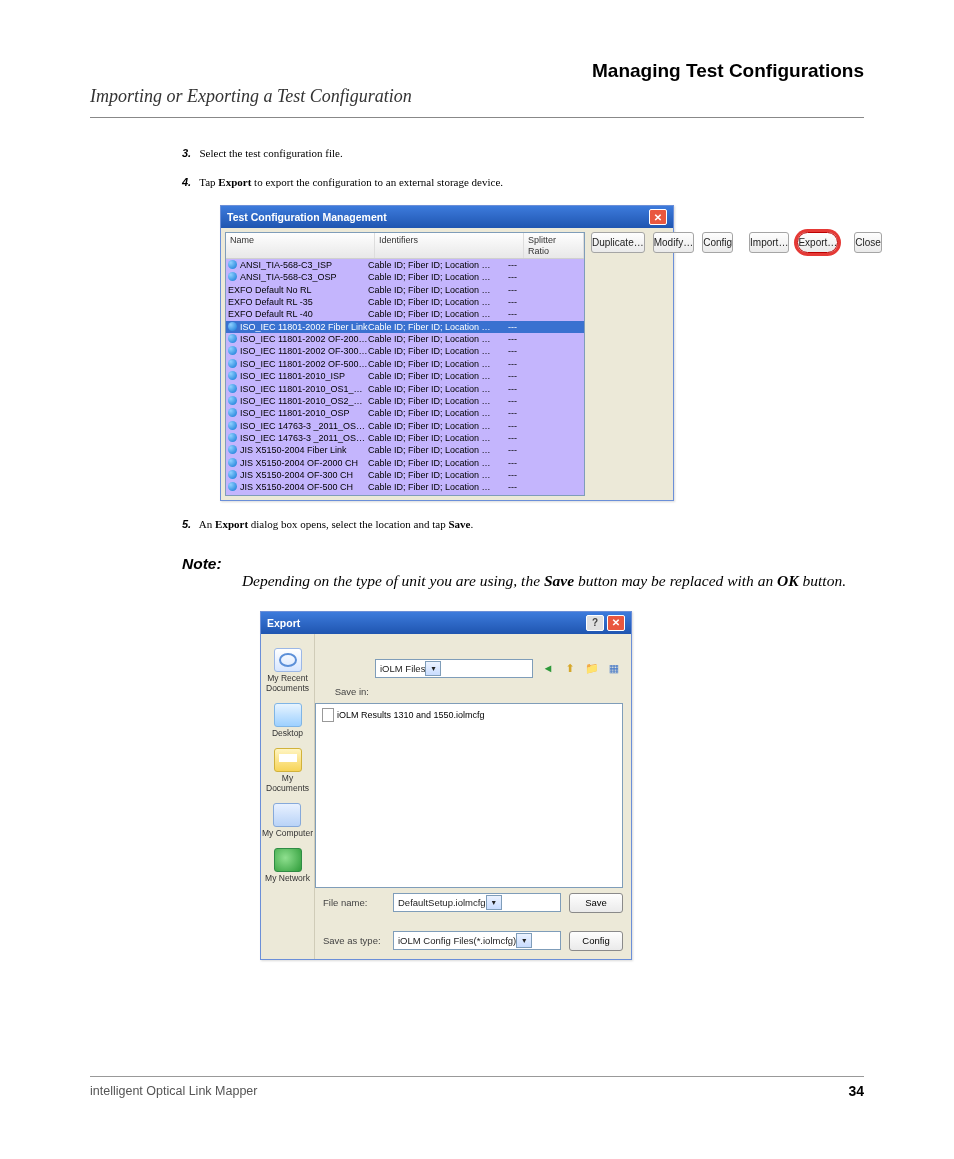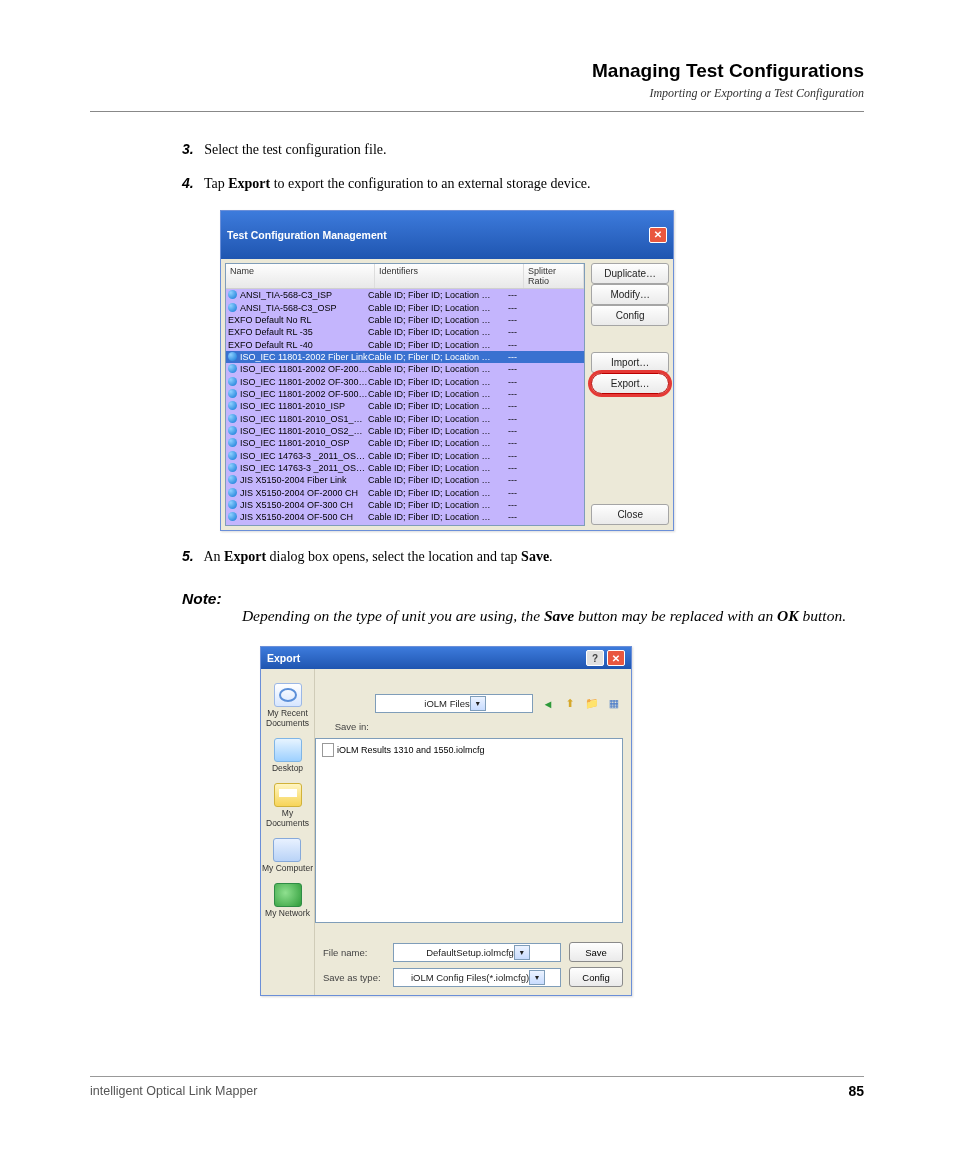--- a/index.html
+++ b/index.html
@@ -25,37 +25,36 @@
   }
   .chap-title{
     font-family:"Segoe UI","Helvetica Neue",Arial,sans-serif;
     font-weight:700;
     font-size:19px;
     text-align:right;
     margin:0 0 4px 0;
   }
   .chap-sub{
     font-style:italic;
-    font-size:12px;
-    text-align:right;
+    font-size:18px;
     color:#333;
     margin:0 0 10px 0;
   }
   hr.rule{
     border:none;
     border-top:1px solid #888;
     margin:0 0 26px 0;
   }
   ol.steps{
     list-style:none;
     padding:0;
     margin:0 0 14px 92px;
   }
   ol.steps li{
-    font-size:14px;
+    font-size:11px;
     line-height:1.7;
     margin-bottom:10px;
     text-indent:-34px;
     padding-left:34px;
   }
   .step-num{
     font-family:"Segoe UI","Helvetica Neue",Arial,sans-serif;
     font-weight:700;
     font-style:italic;
   }
@@ -79,21 +78,21 @@
     font-family:"Tahoma","Segoe UI",Arial,sans-serif;
     font-size:10px;
     border:1px solid #6b8fd8;
     background:#ece9d8;
     width:452px;
     box-shadow:1px 1px 2px rgba(0,0,0,.15);
   }
   .dlg-title{
     background:linear-gradient(#3d7bdc,#1f55b0);
     color:#fff;font-weight:700;
-    padding:16px 6px;
+    padding:3px 6px;
     display:flex;justify-content:space-between;align-items:center;
     font-size:10.5px;
   }
   .dlg-close{
     width:16px;height:14px;background:#e9573f;color:#fff;
     display:flex;align-items:center;justify-content:center;
     border:1px solid #fff;border-radius:2px;font-weight:700;font-size:10px;
   }
   .dlg-body{display:flex;align-items:flex-start;padding:4px;}
   .grid{
@@ -112,21 +111,21 @@
   .gr{display:flex;padding:1px 0;white-space:nowrap;}
   .gr.sel{background:var(--sel-blue);color:#fff;}
   .gc.name{flex:0 0 140px;padding-left:2px;overflow:hidden;text-overflow:ellipsis;}
   .gc.id{flex:0 0 140px;overflow:hidden;text-overflow:ellipsis;}
   .gc.sp{flex:1;}
   .globe{
     width:9px;height:9px;border-radius:50%;
     background:radial-gradient(circle at 30% 30%,#8dd0ff,#1276d6);
     display:inline-block;margin-right:3px;vertical-align:-1px;
   }
-  .side-btns{width:78px;margin-left:6px;display:flex;flex-direction:column;gap:0;}
+  .side-btns{width:78px;margin-left:6px;display:flex;flex-direction:row;gap:8px;}
   .xpbtn{
     height:19px;
     border:1px solid #a5a5a5;border-radius:3px;
     background:linear-gradient(var(--btn-grad-top),var(--btn-grad-bot));
     font:10px "Tahoma","Segoe UI",Arial,sans-serif;
     color:#222;display:flex;align-items:center;justify-content:center;
   }
   .side-btns .gap{height:26px;}
   .side-btns .big-gap{flex:1;min-height:110px;}
   .xpbtn.hilite{
@@ -166,33 +165,33 @@
     border-left:1px solid #d0ccb8;
   }
   .savein-row{
     display:flex;align-items:center;gap:6px;
     padding:6px 8px;background:#ece9d8;
     font-size:9.5px;
   }
   .savein-row .lbl{width:46px;text-align:right;color:#444;margin-top:46px;}
   .combo{
     border:1px solid var(--xp-border);background:#fff;height:17px;
-    display:flex;align-items:center;justify-content:center;
+    display:flex;align-items:center;justify-content:flex-start;
     padding:0 2px 0 4px;font-size:9.5px;color:#222;
   }
   .combo .arrow{width:14px;height:13px;background:linear-gradient(#ecf3ff,#c8dcff);border:1px solid var(--xp-border);display:flex;align-items:center;justify-content:center;font-size:8px;}
   .ticons{display:flex;gap:4px;}
   .tico{width:16px;height:16px;border:1px solid transparent;display:flex;align-items:center;justify-content:center;font-size:11px;}
   .fileview{
     background:#fff;border:1px solid var(--xp-border);
     margin:0 8px 0 0;height:175px;padding:4px 6px;font-size:9px;
   }
   .fileview .file{display:flex;align-items:center;gap:3px;}
   .fileview .fico{width:10px;height:12px;background:#fff;border:1px solid #999;position:relative;}
-  .bottom-rows{padding:19px 8px 8px 8px;display:flex;flex-direction:column;gap:5px;font-size:9.5px;}
+  .bottom-rows{padding:5px 8px 8px 8px;display:flex;flex-direction:column;gap:18px;font-size:9.5px;}
   .brow{display:flex;align-items:center;gap:8px;}
   .brow .lbl{width:62px;color:#444;}
   .brow .combo{flex:1;}
   .brow .sbtn{width:52px;height:18px;border:1px solid #8a8a8a;border-radius:3px;background:linear-gradient(var(--btn-grad-top),var(--btn-grad-bot));font:9.5px "Tahoma",Arial,sans-serif;display:flex;align-items:center;justify-content:center;}
 
   
   .foot{
     position:absolute;left:90px;right:90px;bottom:60px;
     display:flex;align-items:center;
     font-family:"Segoe UI","Helvetica Neue",Arial,sans-serif;
@@ -435,14 +434,14 @@
             </div>
           </div>
         </div>
       </div>
     </div>
   </div>
 </div>
 
 <div class="foot">
   <span>intelligent Optical Link Mapper</span>
-  <span class="pg">85</span>
+  <span class="pg">34</span>
 </div>
 
 </body></html>

